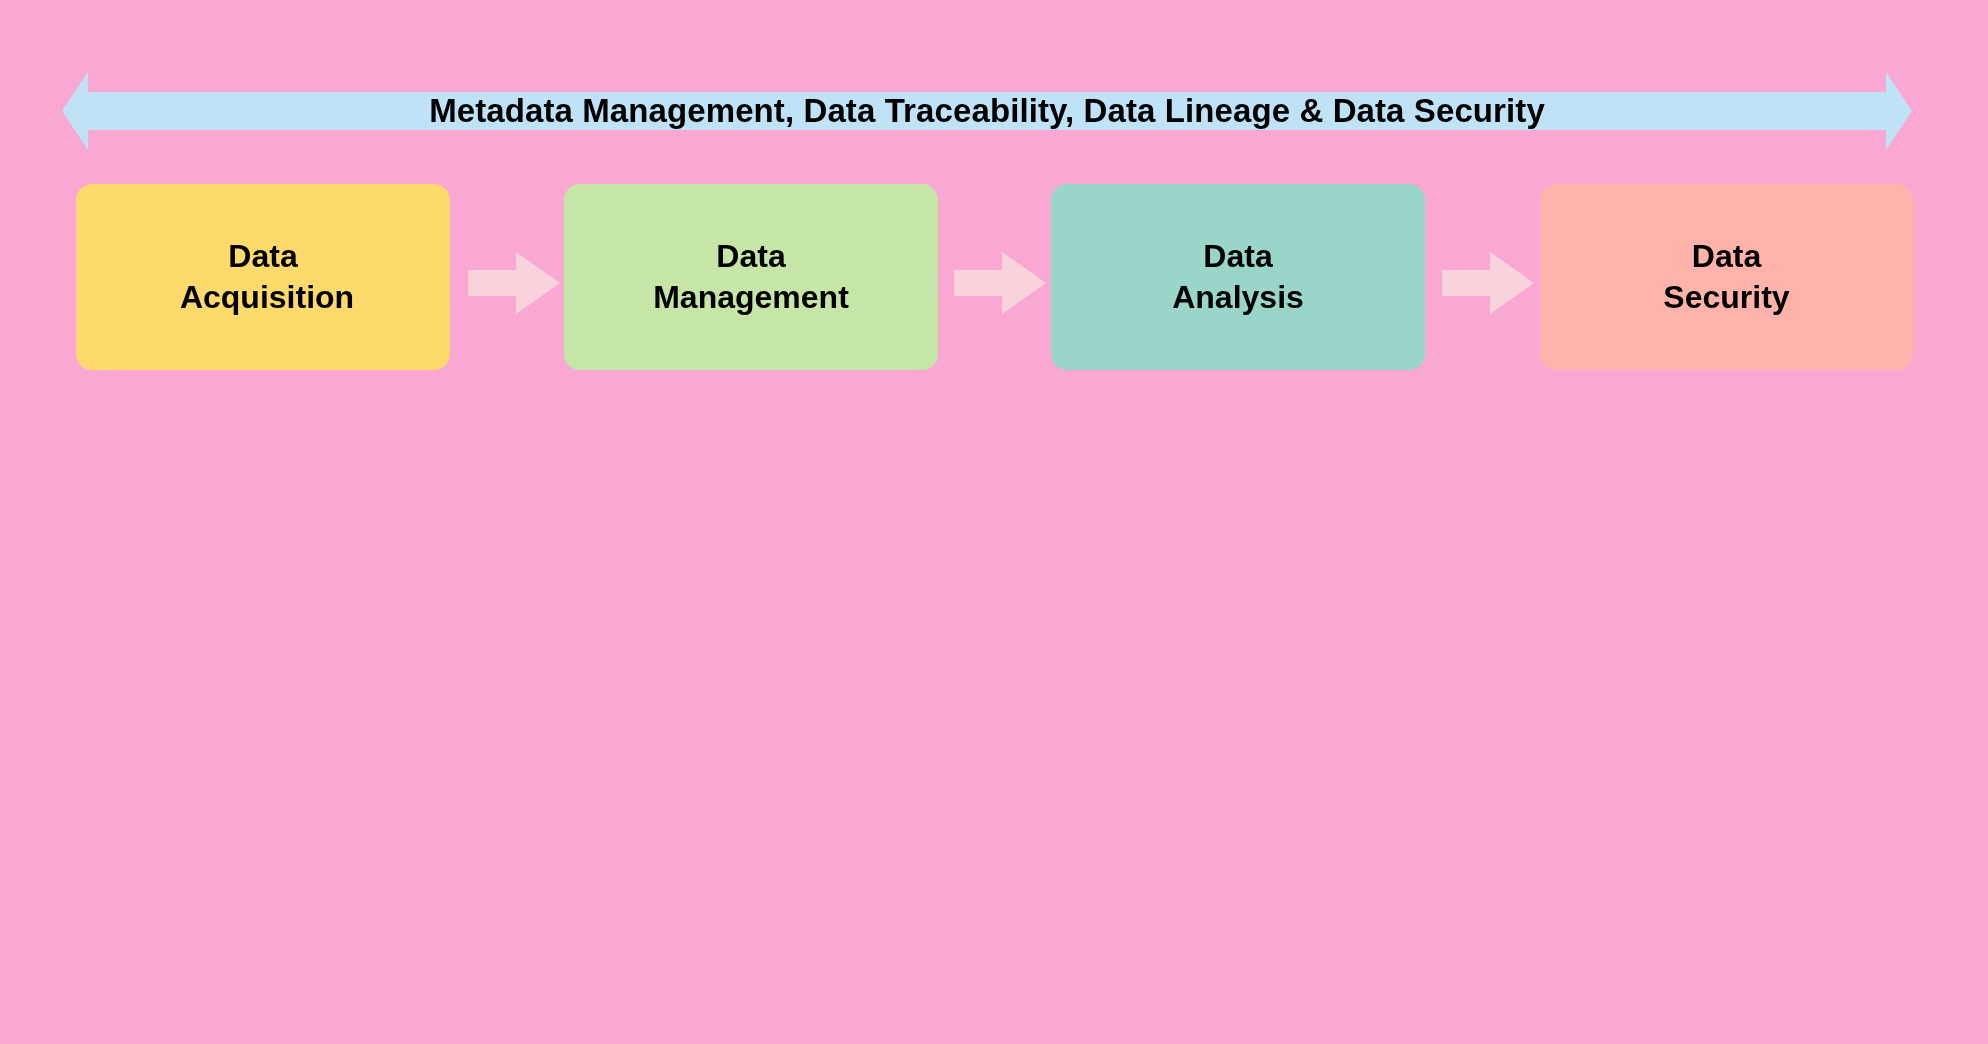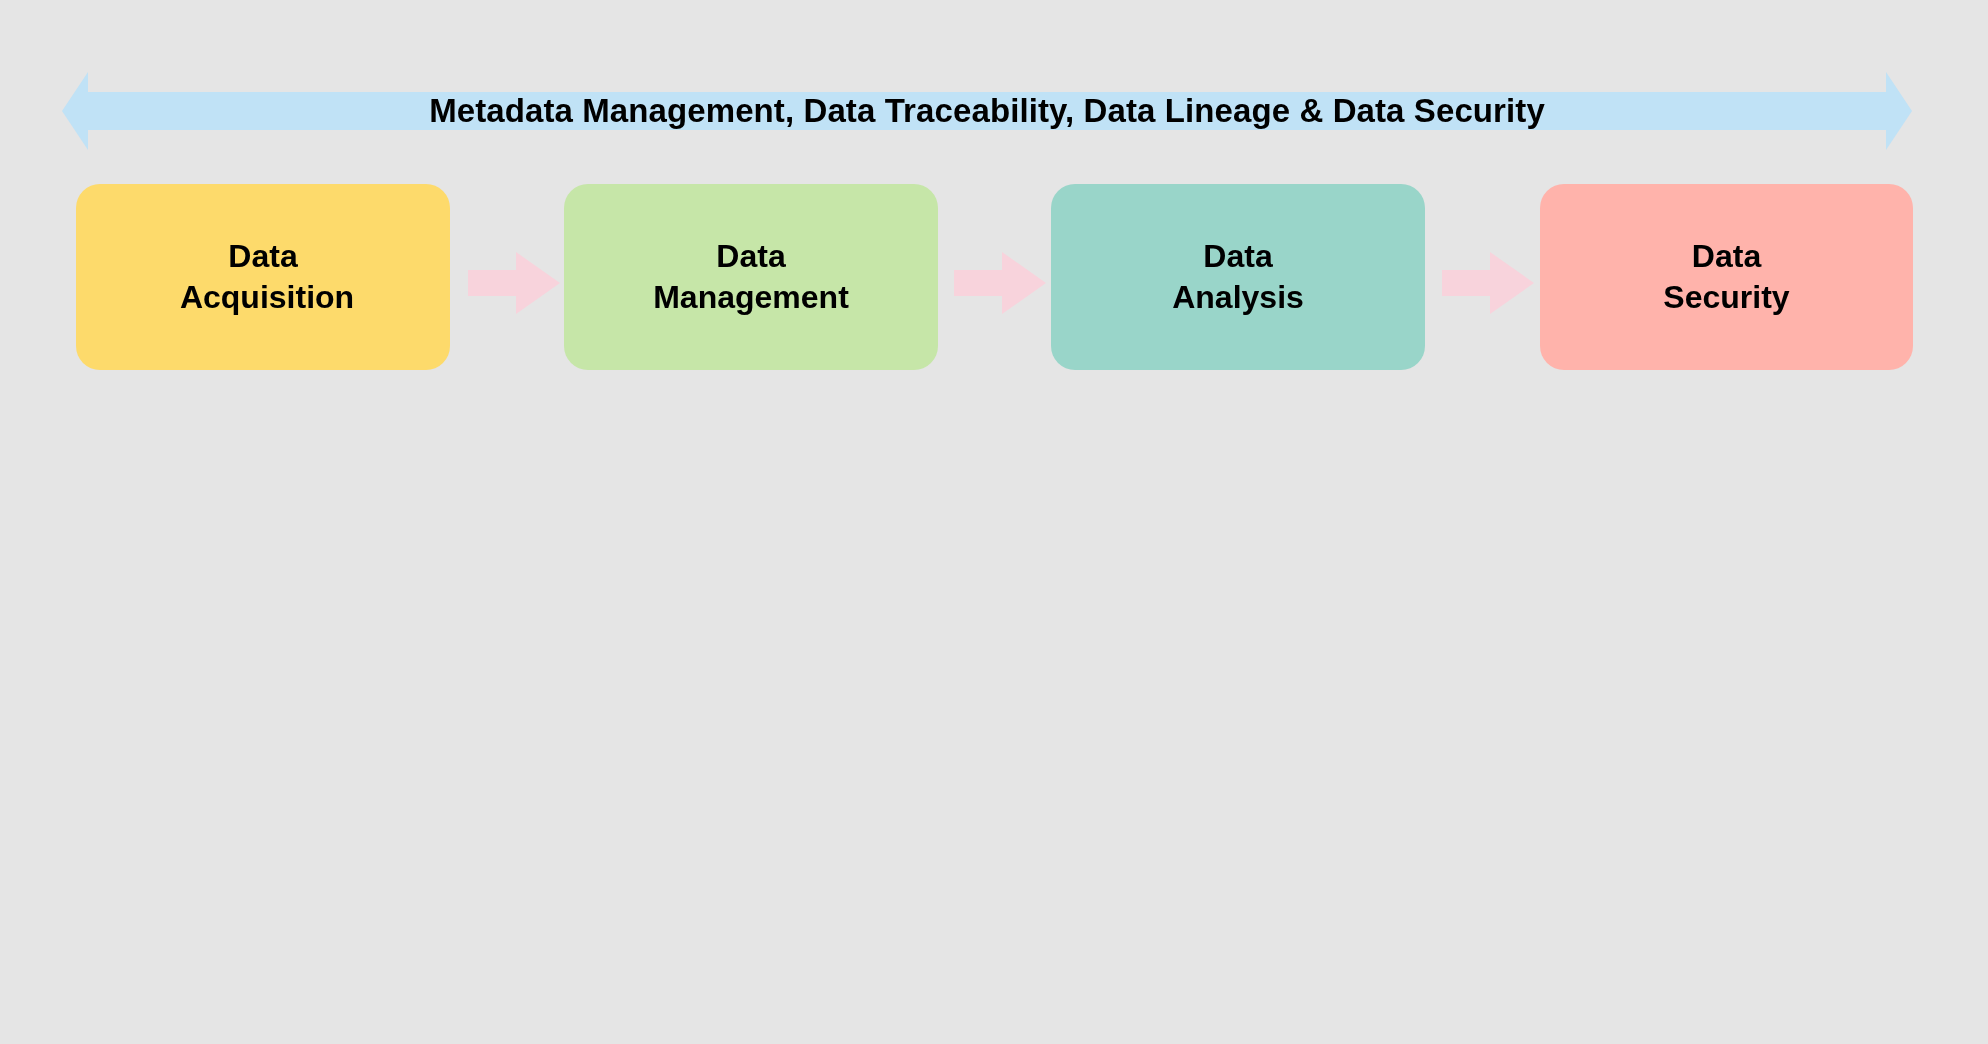--- a/index.html
+++ b/index.html
@@ -50,21 +50,21 @@
     letter-spacing: 0.1px;
     white-space: nowrap;
     pointer-events: none;
   }
 
   
   .stage {
     position: absolute;
     top: 184px;
     height: 186px;
-    border-radius: 24px;
+    border-radius: 16px;
     display: flex;
     flex-direction: column;
     align-items: center;
     justify-content: center;
     box-sizing: border-box;
   }
   .stage .stage-line {
     color: #000000;
     font-family: "Liberation Sans", sans-serif;
     font-size: 32px;
@@ -87,21 +87,21 @@
     height: 62px;
   }
   .connector svg { display: block; width: 92px; height: 62px; }
   #connector-0 { left: 468px; }
   #connector-1 { left: 954px; }
   #connector-2 { left: 1442px; }
 </style>
 </head>
 <body style="background: rgb(0, 0, 0);">
 
-<div id="canvas" style="background: #e5e5e5;">
+<div id="canvas" style="background: #f9a8d4;">
 
   <div class="banner">
     <svg viewBox="0 0 1850 90" xmlns="http://www.w3.org/2000/svg">
       <polygon points="0,45 26,6 26,26 1824,26 1824,6 1850,45 1824,84 1824,64 26,64 26,84" fill="#C0E2F6"></polygon>
     </svg>
     <div class="banner-label" style="color: rgb(0, 0, 0);">Metadata Management, Data Traceability, Data Lineage &amp; Data Security</div>
   </div>
 
   <div class="stage" id="stage-0" style="background: rgb(253, 218, 107);">
     <div class="stage-line" style="color: rgb(0, 0, 0);">Data</div>

